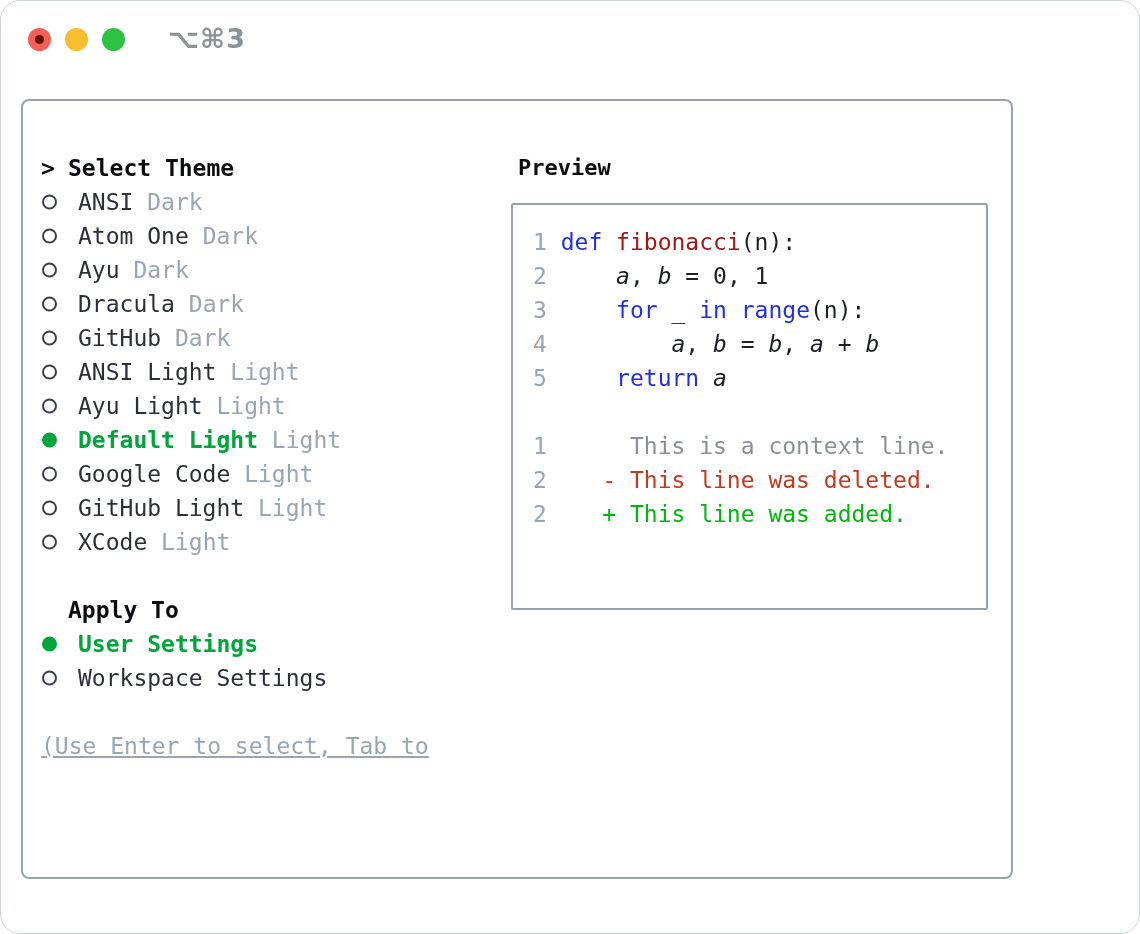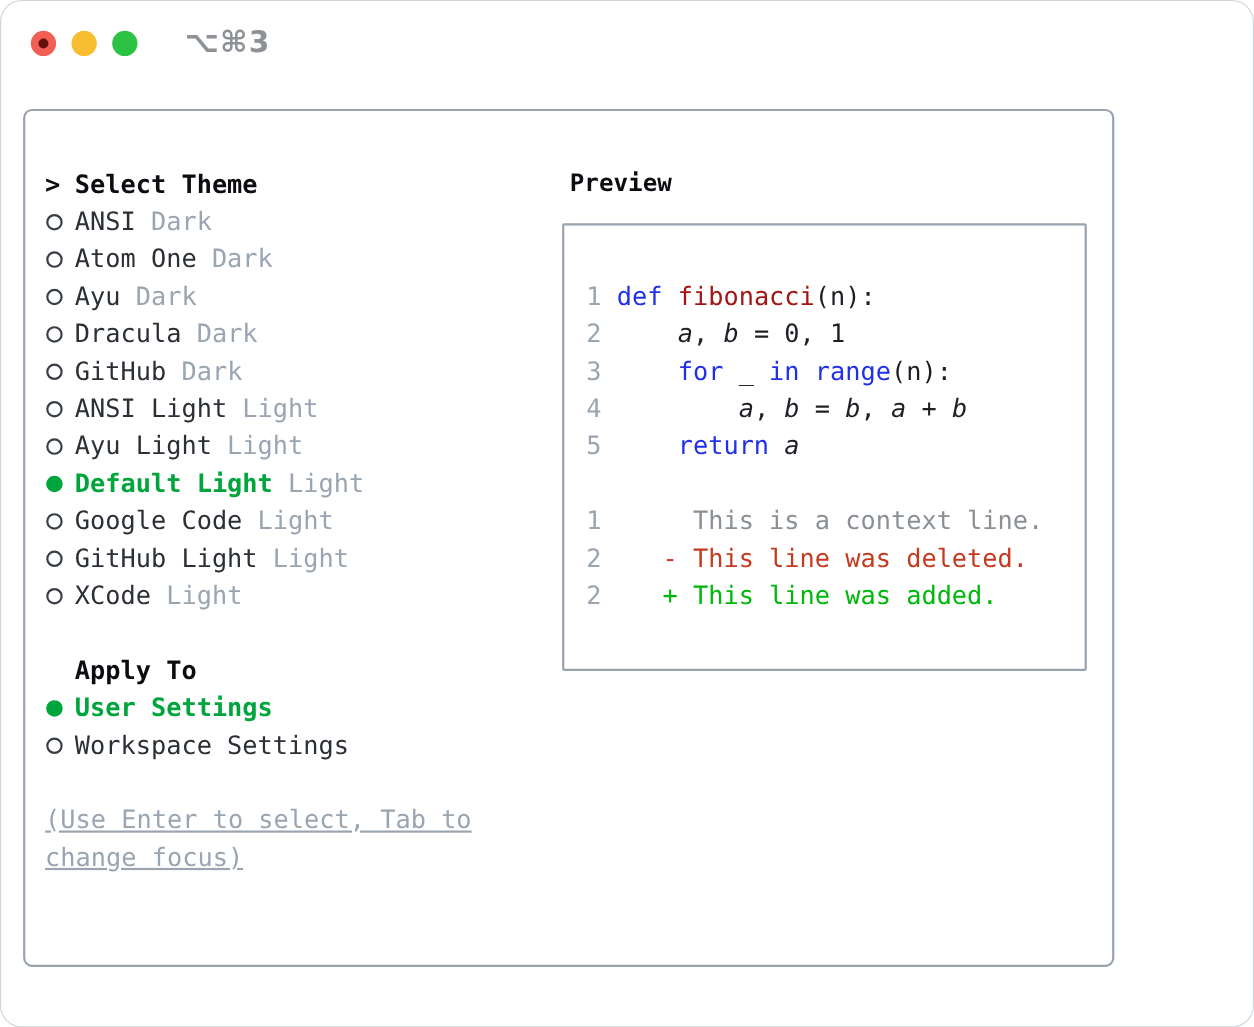--- a/index.html
+++ b/index.html
@@ -40,33 +40,33 @@
   
   .leftcol{position:absolute;left:18px;top:50px;width:450px;font-size:23px;}
   .row{position:relative;height:34px;line-height:34px;padding-left:27px;white-space:nowrap;}
   .row .caret{position:absolute;left:0;top:0;font-weight:bold;color:var(--head);}
   .row.header{font-weight:bold;color:var(--head);}
   .dot{
     position:absolute;left:1px;top:50%;transform:translateY(-50%);
     width:11px;height:11px;border-radius:50%;border:2.5px solid #3a3f47;background:transparent;
   }
   .dot.on{border-color:var(--green);background:var(--green);}
-  .nm{color:var(--ink);}
+  .nm{color:var(--ink);margin-left:10px;}
   .row.selected .nm{color:var(--green);font-weight:bold;}
   .vr{color:var(--muted);}
   .spacer{height:34px;}
   .hint{color:var(--muted);line-height:34px;white-space:nowrap;text-decoration:underline;}
   
   .preview-title{position:absolute;left:495px;top:50px;height:34px;line-height:34px;font-size:22px;font-weight:bold;color:var(--head);}
   .preview-box{
     position:absolute;left:488px;top:102px;width:477px;height:407px;
     border:2px solid var(--panel-border);border-radius:2px;box-sizing:border-box;background:#fff;overflow:hidden;
   }
   .preview-box pre{
-    margin:0;padding:48px 0 0 20px;font-family:"DejaVu Sans Mono",monospace;
+    margin:0;padding:20px 0 0 20px;font-family:"DejaVu Sans Mono",monospace;
     font-size:23px;line-height:34px;color:var(--pl);
   }
   .tk-ln{color:var(--muted);}
   .tk-kw{color:var(--kw);}
   .tk-fn{color:var(--fn);}
   .tk-pl{color:var(--pl);}
   .tk-var{color:var(--pl);font-style:italic;}
   .tk-ctx{color:var(--ctx);}
   .tk-del{color:var(--del);}
   .tk-add{color:var(--add);}
@@ -108,21 +108,20 @@
       <div class="row header">
         <span>Apply To</span>
       </div>
       <div id="apply-items">
           <div class="row selected"><span class="dot on"></span><span class="nm">User Settings</span></div>
           <div class="row"><span class="dot"></span><span class="nm">Workspace Settings</span></div>
         </div>
       <div class="spacer"></div>
       <div class="hint" id="hint">
           <div>(Use Enter to select, Tab to</div>
-          <div>change focus)</div>
         </div>
     </div>
 
     <div class="preview-title">Preview</div>
     <div class="preview-box">
       <pre id="code"><span class="tk-ln">1 </span><span class="tk-kw">def</span><span class="tk-pl"> </span><span class="tk-fn">fibonacci</span><span class="tk-pl">(n):</span>
 <span class="tk-ln">2 </span><span class="tk-pl">    </span><span class="tk-var">a</span><span class="tk-pl">, </span><span class="tk-var">b</span><span class="tk-pl"> = 0, 1</span>
 <span class="tk-ln">3 </span><span class="tk-pl">    </span><span class="tk-kw">for</span><span class="tk-pl"> _ </span><span class="tk-kw">in</span><span class="tk-pl"> </span><span class="tk-kw">range</span><span class="tk-pl">(n):</span>
 <span class="tk-ln">4 </span><span class="tk-pl">        </span><span class="tk-var">a</span><span class="tk-pl">, </span><span class="tk-var">b</span><span class="tk-pl"> = </span><span class="tk-var">b</span><span class="tk-pl">, </span><span class="tk-var">a</span><span class="tk-pl"> + </span><span class="tk-var">b</span>
 <span class="tk-ln">5 </span><span class="tk-pl">    </span><span class="tk-kw">return</span><span class="tk-pl"> </span><span class="tk-var">a</span>

